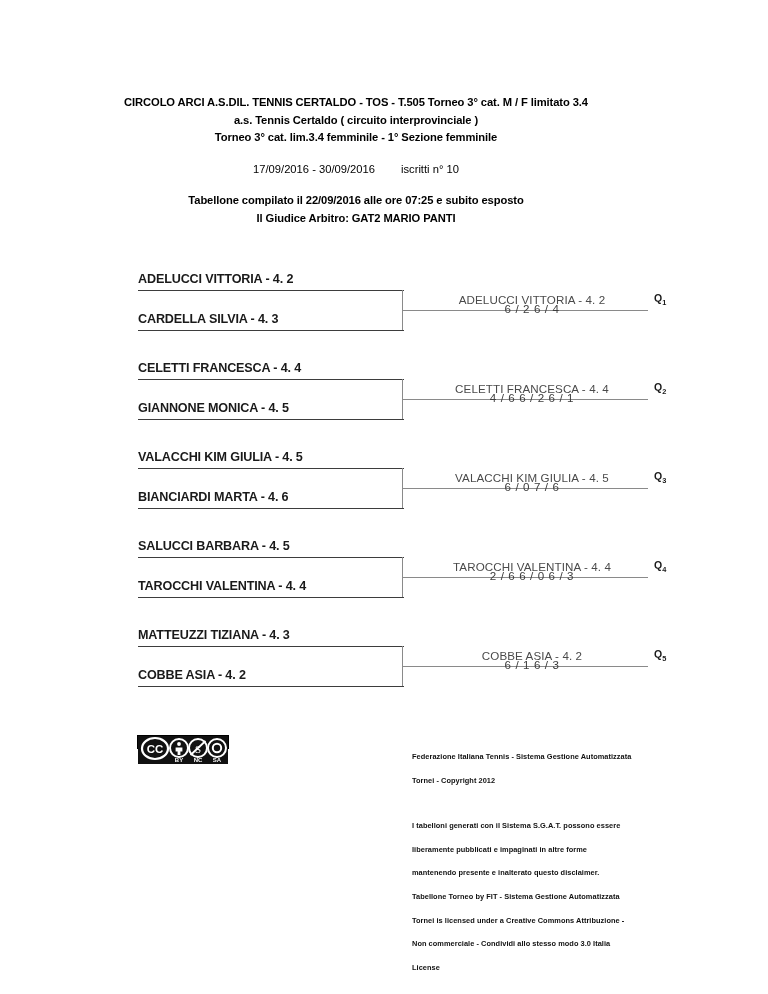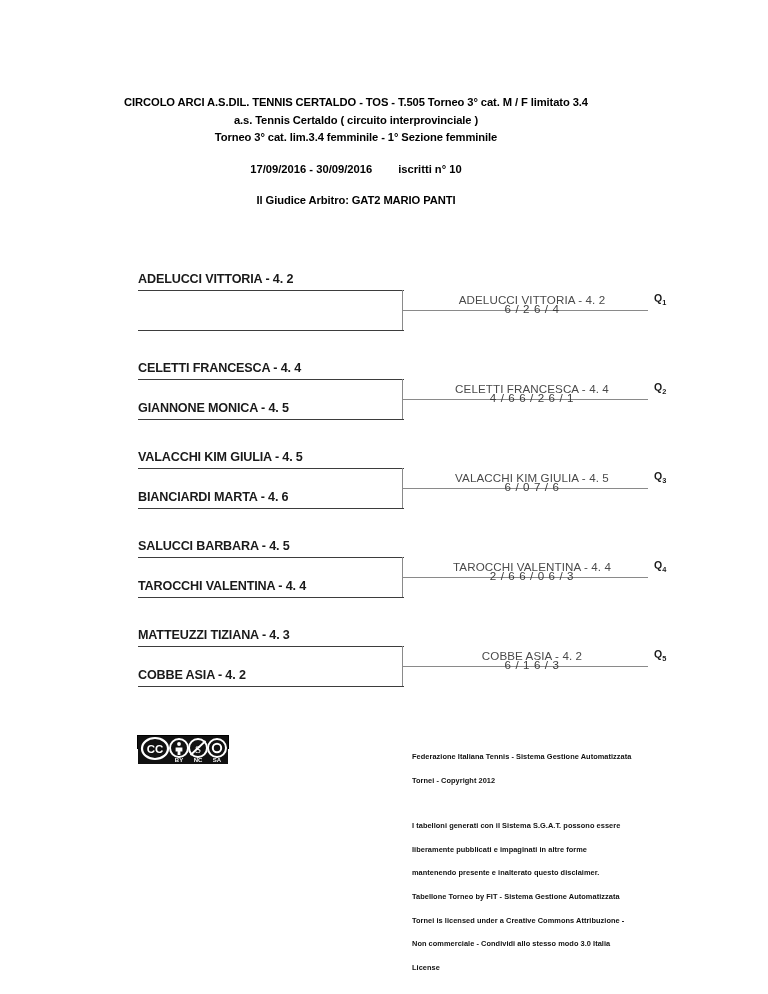--- a/index.html
+++ b/index.html
@@ -29,21 +29,21 @@
     font-weight: bold;
     letter-spacing: -0.1px;
     line-height: 17.5px;
     color: #000;
   }
   .hdr-gap-1 { height: 14px; }
   .hdr-gap-2 { height: 14px; }
 
   .hdr-dates {
     font-size: 11.2px;
-    font-weight: bold;
+    font-weight: normal;
     line-height: 17.5px;
   }
   .hdr-dates .spacer {
     display: inline-block;
     width: 26px;
   }
 
   
   .bracket {
     position: absolute;
@@ -192,29 +192,31 @@
 
 <div class="header">
   <div class="hdr-line">CIRCOLO ARCI A.S.DIL. TENNIS CERTALDO - TOS - T.505 Torneo 3° cat. M / F limitato 3.4</div>
   <div class="hdr-line">a.s. Tennis Certaldo ( circuito interprovinciale )</div>
   <div class="hdr-line">Torneo 3° cat. lim.3.4 femminile - 1° Sezione femminile</div>
   <div class="hdr-gap-1"></div>
   <div class="hdr-dates">
     <span>17/09/2016 - 30/09/2016</span><span class="spacer"></span><span>iscritti n° 10</span>
   </div>
   <div class="hdr-gap-2"></div>
+  <div class="hdr-line">Tabellone compilato il 22/09/2016 alle ore 07:25 e subito esposto</div>
   <div class="hdr-line">Il Giudice Arbitro: GAT2 MARIO PANTI</div>
 </div>
 
 <div class="bracket">
 
   <div class="match" style="top:272px;">
     <div class="pair">
       <div class="player top">ADELUCCI VITTORIA - 4. 2</div>
       <div class="player-rule top"></div>
+      <div class="player bottom">CARDELLA SILVIA - 4. 3</div>
       <div class="player-rule bottom"></div>
       <div class="box"></div>
       <div class="connector"></div>
     </div>
     <div class="result">
       <div class="winner-name">ADELUCCI VITTORIA - 4. 2</div>
       <div class="winner-rule"></div>
       <div class="score">6 / 2    6 / 4</div>
       <div class="qlabel"><span>Q</span><sub>1</sub></div>
     </div>

